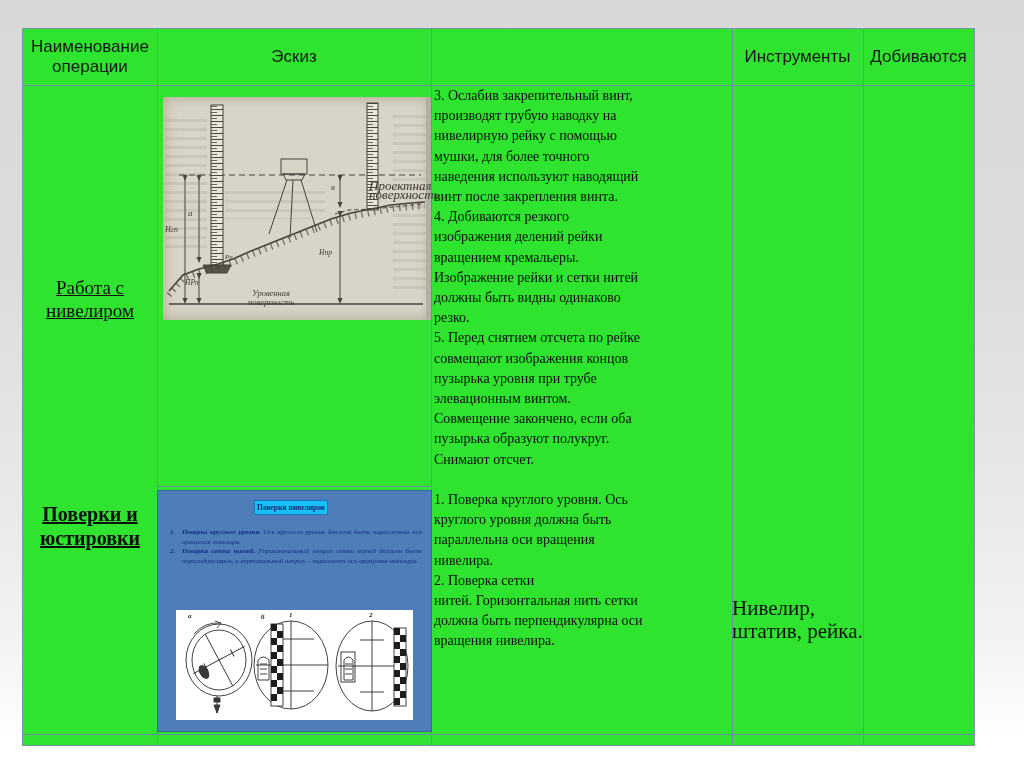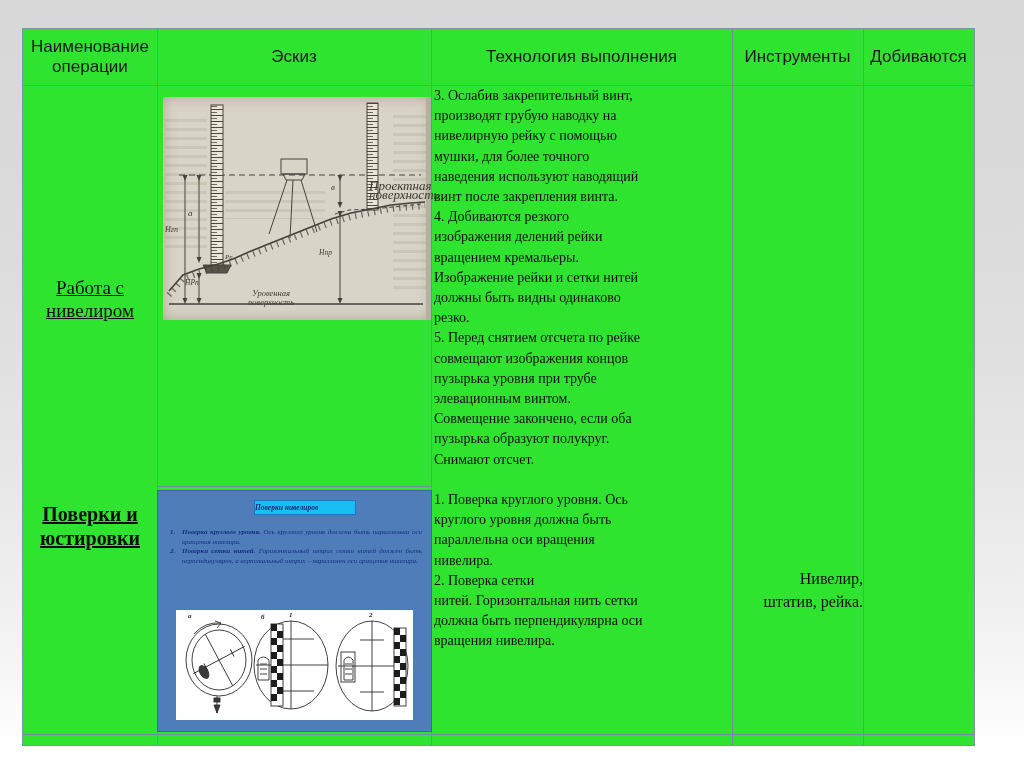--- a/index.html
+++ b/index.html
@@ -21,45 +21,45 @@
   }
   .oplabel {
     position:absolute; left:0; width:134px; text-align:center; color:#0e0e0e;
     font-size:19px; line-height:23px; white-space:pre-line;text-decoration:underline;
   }
   .tech {
     position:absolute; left:411px; width:298px; color:#0c0c0c;
     font-size:14px; line-height:20.2px; white-space:pre-line;
   }
   .tools {
-    position:absolute; left:709px; width:131px; text-align:right; color:#0e0e0e;
-    font-size:16px; line-height:23px; white-space:pre-line;
+    position:absolute; left:709px; width:131px; text-align:left; color:#0e0e0e;
+    font-size:21px; line-height:23px; white-space:pre-line;margin-top:30px;
   }
   
   .sk {
     position:absolute; left:140px; top:68px; width:268px; height:223px;
     background:#d8d4c7; box-shadow:inset 0 0 14px rgba(120,112,85,.45);
   }
   .sk .edge { position:absolute; right:0; top:0; width:5px; height:223px; background:#b4b0a0; }
   .sk svg { position:absolute; left:0; top:0; }
   .sklab {
     position:absolute; font-style:italic; color:#3d3b31; white-space:pre-line; text-align:center; line-height:9px;
   }
   .bleed { position:absolute; opacity:.5;
     background:repeating-linear-gradient(180deg, rgba(110,106,78,0) 0 6px, rgba(110,106,78,.25) 6px 9px);
   }
   
   .sl {
     position:absolute; left:134px; top:461px; width:275px; height:242px;
     background:#4e7db9; border:1px solid #3a669f;
   }
   .sl-title {
-    position:absolute; left:96px; top:9px; width:102px; height:15px;
+    position:absolute; left:96px; top:9px; width:74px; height:15px;
     background:#19bff2; border:1px solid #1f72c8; color:#102a7a;
-    font-size:7.5px; font-weight:bold; font-style:italic; text-align:left; line-height:13px;
+    font-size:7.5px; font-weight:bold; text-align:center; line-height:13px;
   }
   .sl-items { position:absolute; left:12px; top:37px; width:252px; color:#132f80;
     font-size:7px; font-style:italic; line-height:9.6px; }
   .sl-item { display:flex; gap:4px; text-align:justify; }
   .sl-item .num { font-weight:bold; flex:0 0 8px; }
   .sl-item .b { font-weight:bold; }
   .wbox { position:absolute; left:18px; top:119px; width:237px; height:110px; background:#ffffff; }
   .figlab { position:absolute; font-size:7px; font-style:italic; font-weight:bold; color:#222; }
 </style>
 </head>
@@ -72,21 +72,20 @@
     <div class="vline b" style="left:408px"></div>
     <div class="vline b" style="left:709px"></div>
     <div class="vline b" style="left:840px"></div>
 
     <div class="hline" style="left:0;top:56px;width:951px"></div>
     <div class="hline" style="left:134px;top:457px;width:275px"></div>
     <div class="hline" style="left:0;top:705px;width:951px"></div>
 
     <div class="hcell" style="left:0;width:134px">Наименование операции</div>
     <div class="hcell" style="left:134px;width:274px">Эскиз</div>
-    <div class="hcell" style="left:408px;width:301px">Технология выполнения</div>
     <div class="hcell" style="left:709px;width:131px">Инструменты</div>
     <div class="hcell" style="left:840px;width:111px">Добиваются</div>
 
     <div class="oplabel" style="top:247px">Работа с
 нивелиром</div>
     <div class="oplabel" style="top:473px;font-weight:bold;font-size:20px;line-height:24px">Поверки и
 юстировки</div>
 
     <div class="tech" style="top:57px">3. Ослабив закрепительный винт,
 производят грубую наводку на

